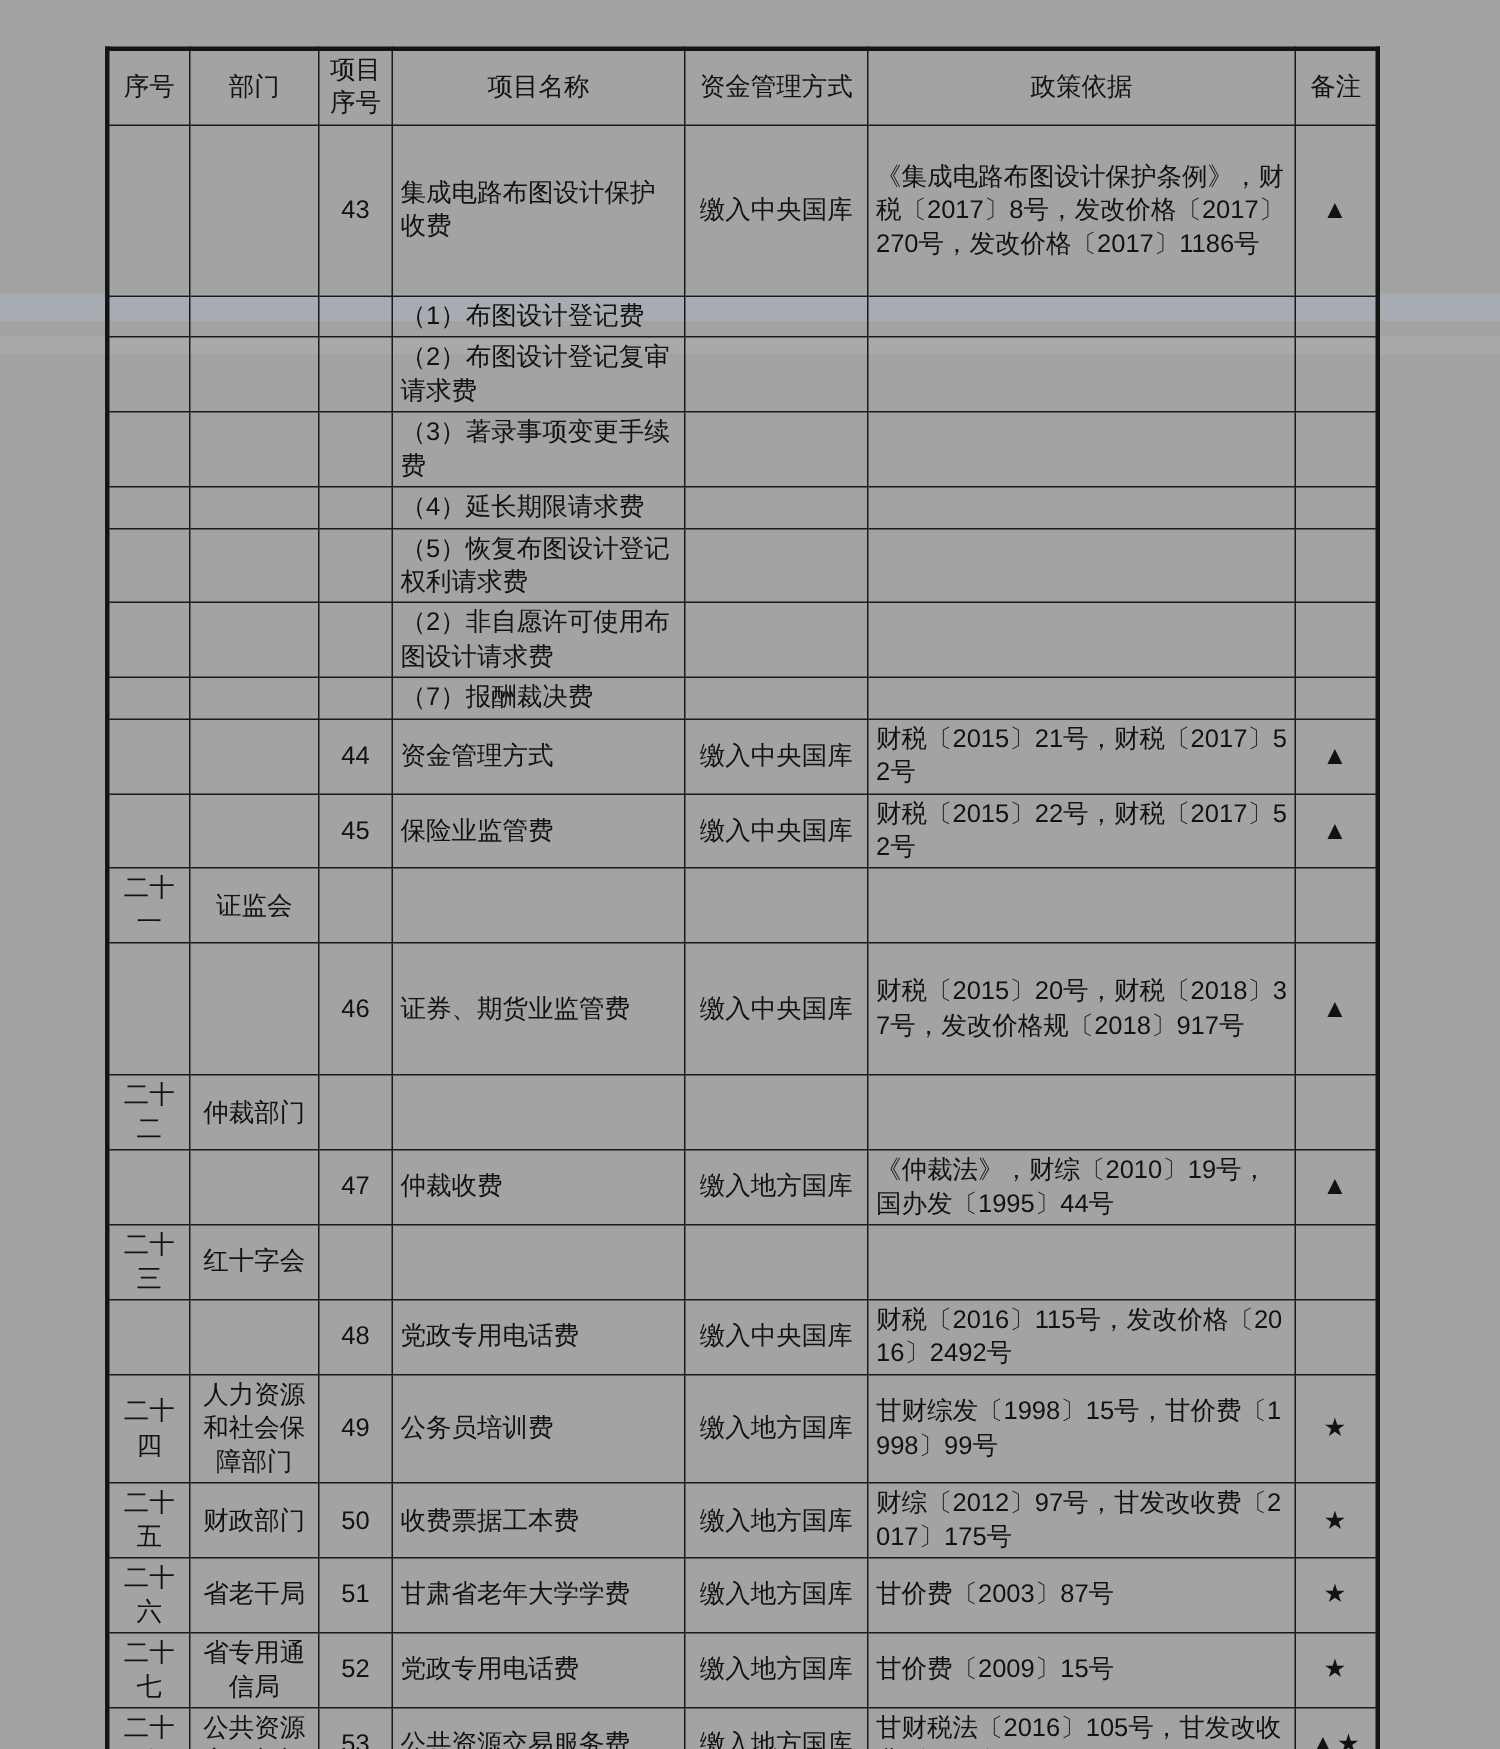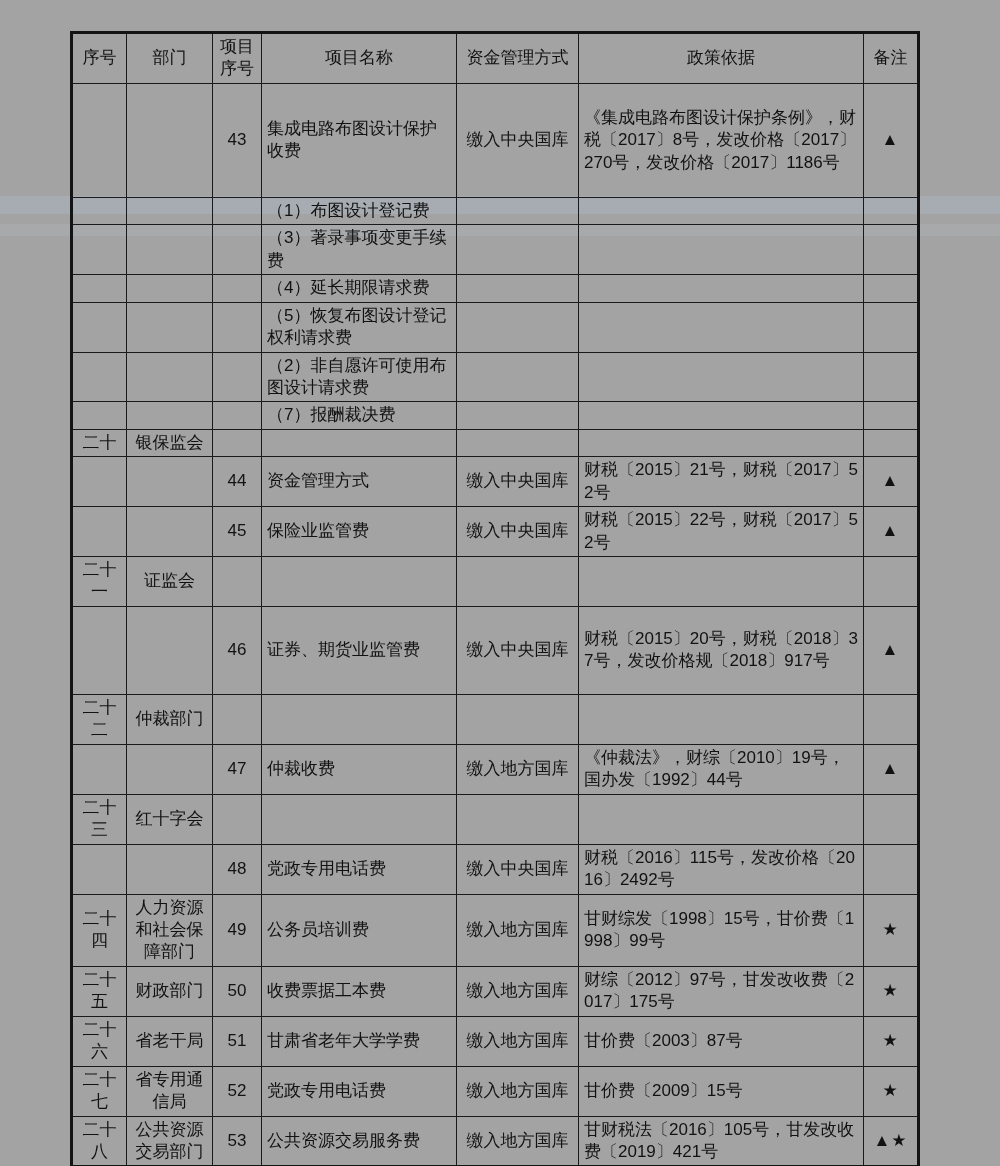--- a/index.html
+++ b/index.html
@@ -92,20 +92,29 @@
         </tr>
         <tr style="height: 25px;">
           <td class="c-sn"></td>
           <td class="c-dept"></td>
           <td class="c-no"></td>
           <td class="c-name">（1）布图设计登记费</td>
           <td class="c-fund"></td>
           <td class="c-policy"></td>
           <td class="c-remark"></td>
         </tr>
+        <tr style="height: 45px;">
+          <td class="c-sn"></td>
+          <td class="c-dept"></td>
+          <td class="c-no"></td>
+          <td class="c-name">（2）布图设计登记复审请求费</td>
+          <td class="c-fund"></td>
+          <td class="c-policy"></td>
+          <td class="c-remark"></td>
+        </tr>
         <tr style="height: 48px;">
           <td class="c-sn"></td>
           <td class="c-dept"></td>
           <td class="c-no"></td>
           <td class="c-name">（3）著录事项变更手续费</td>
           <td class="c-fund"></td>
           <td class="c-policy"></td>
           <td class="c-remark"></td>
         </tr>
         <tr style="height: 23px;">
@@ -133,29 +142,20 @@
           <td class="c-name">（2）非自愿许可使用布图设计请求费</td>
           <td class="c-fund"></td>
           <td class="c-policy"></td>
           <td class="c-remark"></td>
         </tr>
         <tr style="height: 22px;">
           <td class="c-sn"></td>
           <td class="c-dept"></td>
           <td class="c-no"></td>
           <td class="c-name">（7）报酬裁决费</td>
-          <td class="c-fund"></td>
-          <td class="c-policy"></td>
-          <td class="c-remark"></td>
-        </tr>
-        <tr style="height: 25px;">
-          <td class="c-sn">二十</td>
-          <td class="c-dept">银保监会</td>
-          <td class="c-no"></td>
-          <td class="c-name"></td>
           <td class="c-fund"></td>
           <td class="c-policy"></td>
           <td class="c-remark"></td>
         </tr>
         <tr style="height: 45px;">
           <td class="c-sn"></td>
           <td class="c-dept"></td>
           <td class="c-no">44</td>
           <td class="c-name">资金管理方式</td>
           <td class="c-fund">缴入中央国库</td>
@@ -197,21 +197,21 @@
           <td class="c-fund"></td>
           <td class="c-policy"></td>
           <td class="c-remark"></td>
         </tr>
         <tr style="height: 45px;">
           <td class="c-sn"></td>
           <td class="c-dept"></td>
           <td class="c-no">47</td>
           <td class="c-name">仲裁收费</td>
           <td class="c-fund">缴入地方国库</td>
-          <td class="c-policy">《仲裁法》，财综〔2010〕19号，国办发〔1992〕44号</td>
+          <td class="c-policy">《仲裁法》，财综〔2010〕19号，国办发〔1995〕44号</td>
           <td class="c-remark">▲</td>
         </tr>
         <tr style="height: 48px;">
           <td class="c-sn">二十三</td>
           <td class="c-dept">红十字会</td>
           <td class="c-no"></td>
           <td class="c-name"></td>
           <td class="c-fund"></td>
           <td class="c-policy"></td>
           <td class="c-remark"></td>

